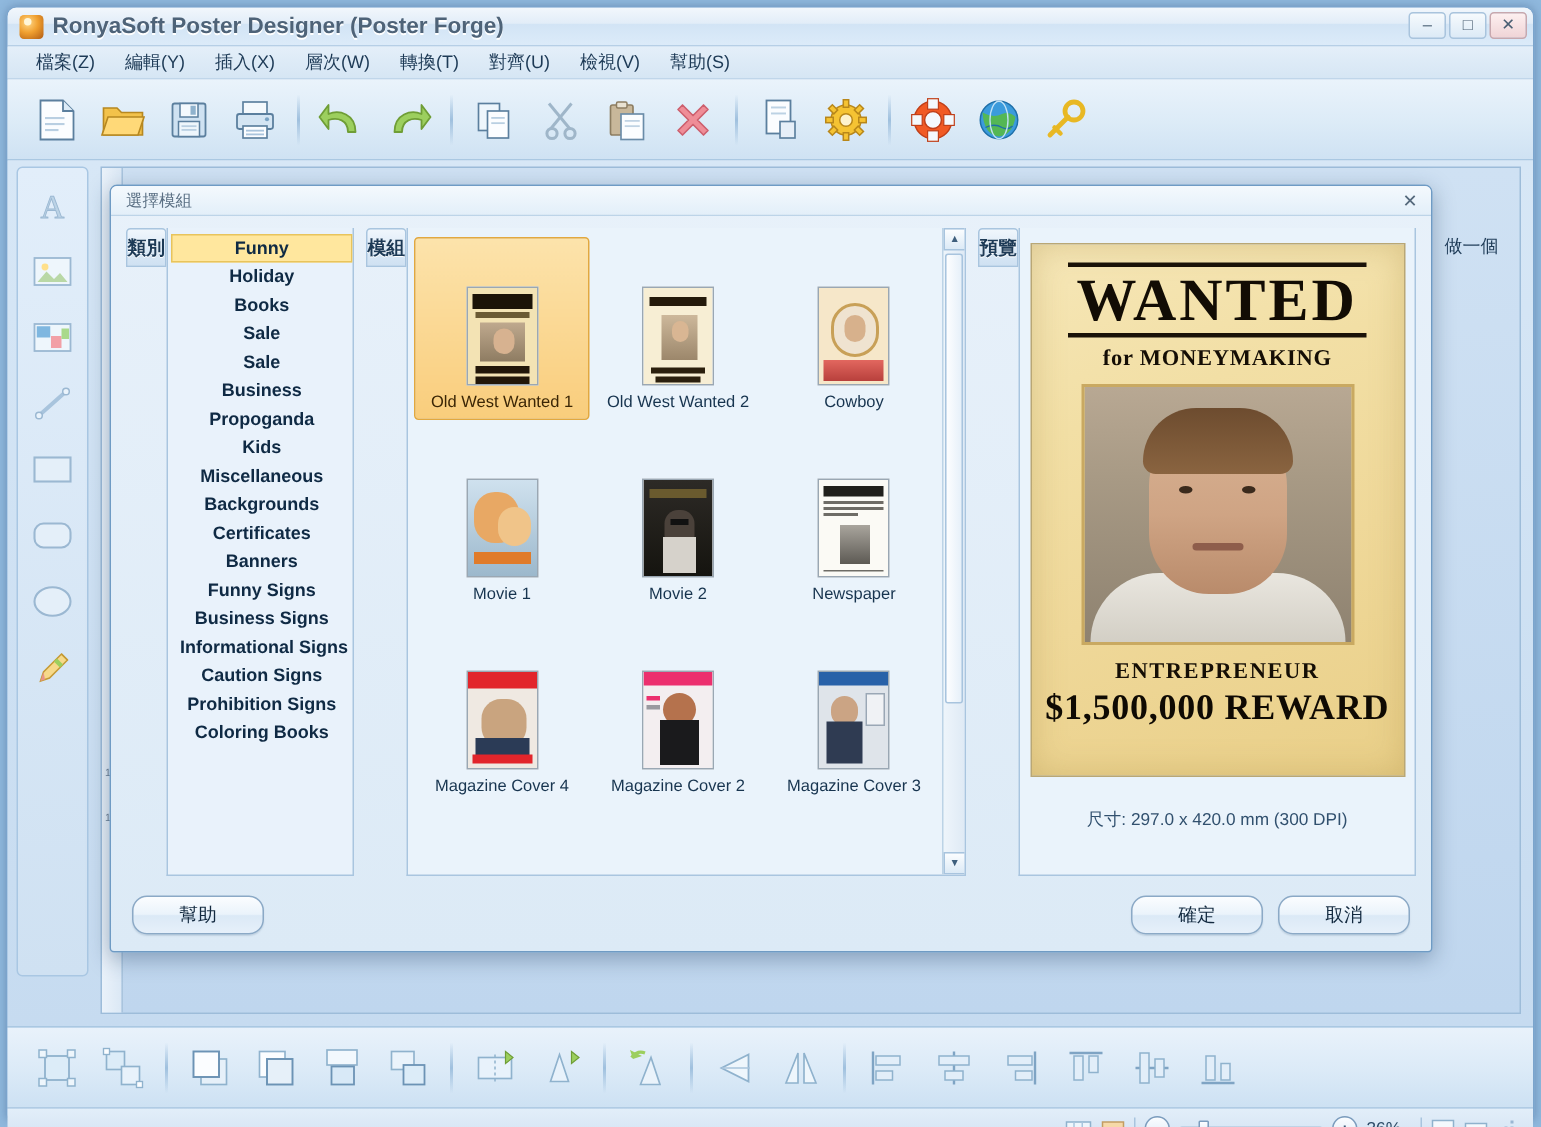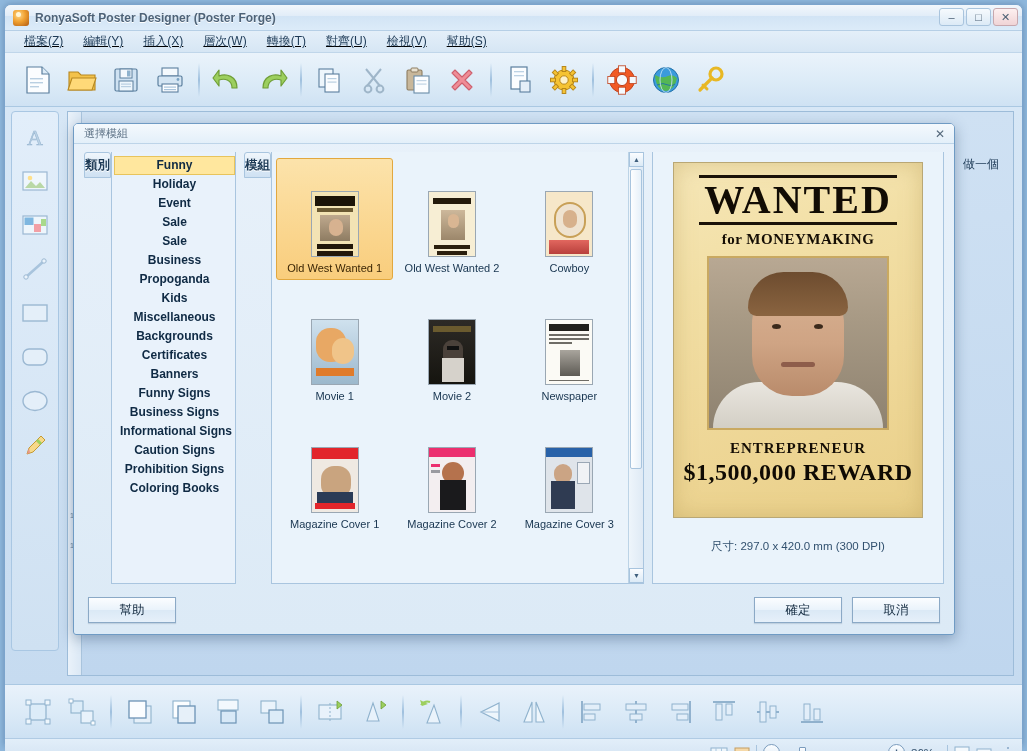--- a/index.html
+++ b/index.html
@@ -32,41 +32,40 @@
     width: 16px; height: 16px; margin-left: 8px; margin-right: 6px;
     border-radius: 3px;
     background: radial-gradient(circle at 35% 32%, #ffd98a 0%, #f0a030 45%, #b05a12 100%);
     position: relative; flex: none;
   }
   .app-icon::after {
     content:""; position:absolute; left:3px; top:2px; width:5px; height:5px;
     background:#fff6d8; border-radius:50%;
   }
   .title-text {
-    font-size: 12px; color: #4e6378; font-weight: 700;
+    font-size: 15px; color: #4e6378; font-weight: 700;
     text-shadow: 0 1px 0 #fff;
     white-space: nowrap;
     text-align: center;
   }
   .win-btns { position: absolute; right: 4px; top: 3px; display: flex; gap: 2px; }
   .win-btn {
     width: 25px; height: 18px; border: 1px solid #a9c4dd; border-radius: 3px;
     background: linear-gradient(180deg,#f6fafd,#dceaf6);
     display:flex; align-items:center; justify-content:center;
     font-size: 11px; color:#4a5f73; line-height:1;
   }
   .win-btn.close { background: linear-gradient(180deg,#fdf0f0,#f0d4d6); border-color:#c7a8ae; }
 
   
   .menubar {
     height: 22px; display: flex; align-items: center;
     padding-left: 10px; gap: 2px;
     background: linear-gradient(180deg,#e4eff9,#d6e6f4);
     border-bottom: 1px solid #c0d6ea;
-    text-decoration: underline;
   }
   .menu-item {
     font-size: 12px; color: #1d3a56; padding: 2px 9px; border-radius: 3px;
     white-space: nowrap; cursor: default;
   }
 
   
   .toolbar {
     height: 54px; display:flex; align-items:center; gap:2px;
     padding-left: 12px;
@@ -281,21 +280,21 @@
   }
   .prev-size { font-size:11.5px; color:#31506e; margin-top:21px; }
 
   
   .dlg-footer {
     position:absolute; left:0; right:0; bottom:0; height:48px;
     display:flex; align-items:center; padding:0 14px;
   }
   .btn {
     min-width:88px; height:26px; padding:0 12px;
-    border:1px solid #8ba9c6; border-radius:0;
+    border:1px solid #8ba9c6; border-radius:10px;
     background: linear-gradient(180deg,#fbfdff 0%,#eaf3fb 48%,#dbe9f6 52%,#e6f0fa 100%);
     font-size:12.5px; color:#12293f;
     display:flex;align-items:center;justify-content:center;
     box-shadow: 0 1px 1px rgba(80,110,140,.2);
   }
   .footer-right { margin-left:auto; display:flex; gap:10px; }
 </style>
 </head>
 <body>
 
@@ -686,21 +685,21 @@
       <div class="dlg-close">✕</div>
     </div>
 
     <div class="dlg-cols">
 
       <div class="col col-cat">
         <div class="col-header">類別</div>
         <div class="col-body">
           <div class="cat-item selected">Funny</div>
           <div class="cat-item">Holiday</div>
-          <div class="cat-item">Event</div>
+          <div class="cat-item">Books</div>
           <div class="cat-item">Sale</div>
           <div class="cat-item">Sale</div>
           <div class="cat-item">Business</div>
           <div class="cat-item">Propoganda</div>
           <div class="cat-item">Kids</div>
           <div class="cat-item">Miscellaneous</div>
           <div class="cat-item">Backgrounds</div>
           <div class="cat-item">Certificates</div>
           <div class="cat-item">Banners</div>
           <div class="cat-item">Funny Signs</div>
@@ -788,21 +787,21 @@
               </div>
 
               <div class="tpl-cell">
                 <div class="tpl-thumb">
                   <div style="position:absolute;inset:0;background:#efe9e2;"></div>
                   <div style="position:absolute;left:0;top:0;right:0;height:11px;background:#e2252b;"></div>
                   <div style="position:absolute;left:9px;top:18px;width:30px;height:32px;border-radius:13px;background:#c9a47f;"></div>
                   <div style="position:absolute;left:5px;top:44px;right:5px;height:14px;background:#2b3b56;"></div>
                   <div style="position:absolute;left:3px;bottom:3px;right:3px;height:6px;background:#e2252b;"></div>
                 </div>
-                <div class="tpl-label">Magazine Cover 1</div>
+                <div class="tpl-label">Magazine Cover 4</div>
               </div>
 
               <div class="tpl-cell">
                 <div class="tpl-thumb">
                   <div style="position:absolute;inset:0;background:#f3eef0;"></div>
                   <div style="position:absolute;left:0;top:0;right:0;height:9px;background:#ec2f6e;"></div>
                   <div style="position:absolute;left:13px;top:14px;width:22px;height:22px;border-radius:11px;background:#b5724d;"></div>
                   <div style="position:absolute;left:11px;top:32px;width:26px;height:30px;background:#1a1a1c;"></div>
                   <div style="position:absolute;left:2px;top:16px;width:9px;height:3px;background:#ec2f6e;"></div>
                   <div style="position:absolute;left:2px;top:22px;width:9px;height:3px;background:#9a9aa0;"></div>
@@ -840,20 +839,21 @@
           </div>
           <div class="vscroll">
             <div class="vs-arrow up">▲</div>
             <div class="vs-thumb"></div>
             <div class="vs-arrow down">▼</div>
           </div>
         </div>
       </div>
 
       <div class="col col-prev">
+        <div class="col-header">預覽</div>
         <div class="col-body prev-body">
           <div class="poster">
             <div class="poster-rule"></div>
             <div class="poster-wanted">WANTED</div>
             <div class="poster-rule"></div>
             <div class="poster-for">for MONEYMAKING</div>
             <div class="poster-photo">
               <div class="face-shirt"></div>
               <div class="face-head"></div>
               <div class="face-hair"></div>

